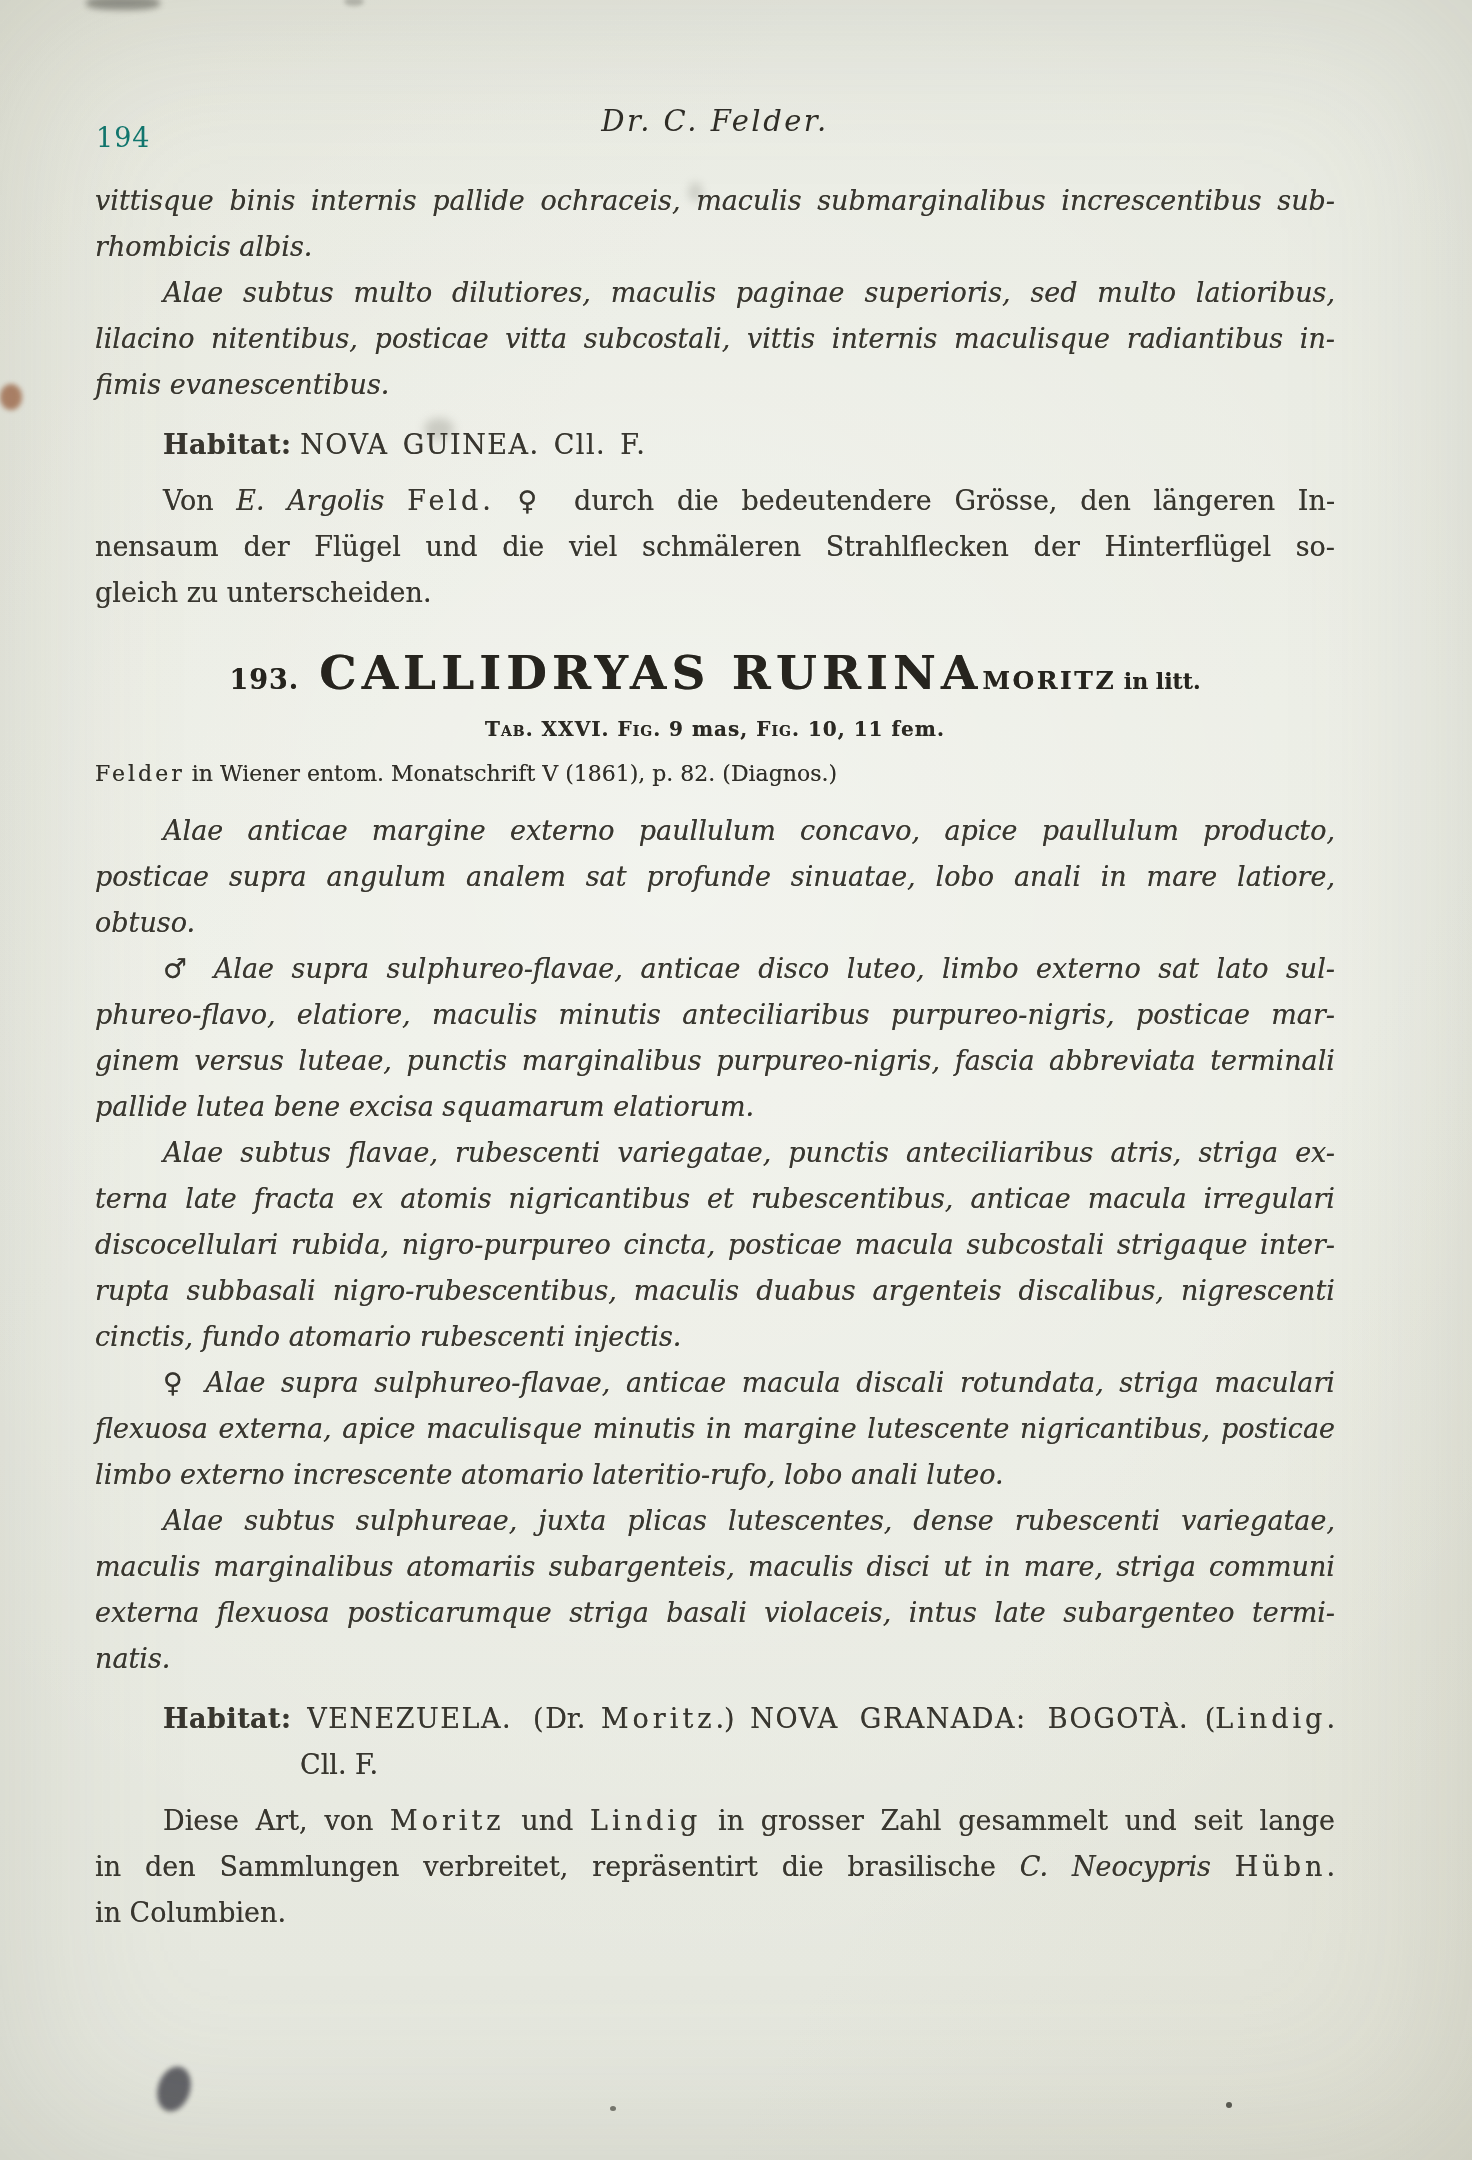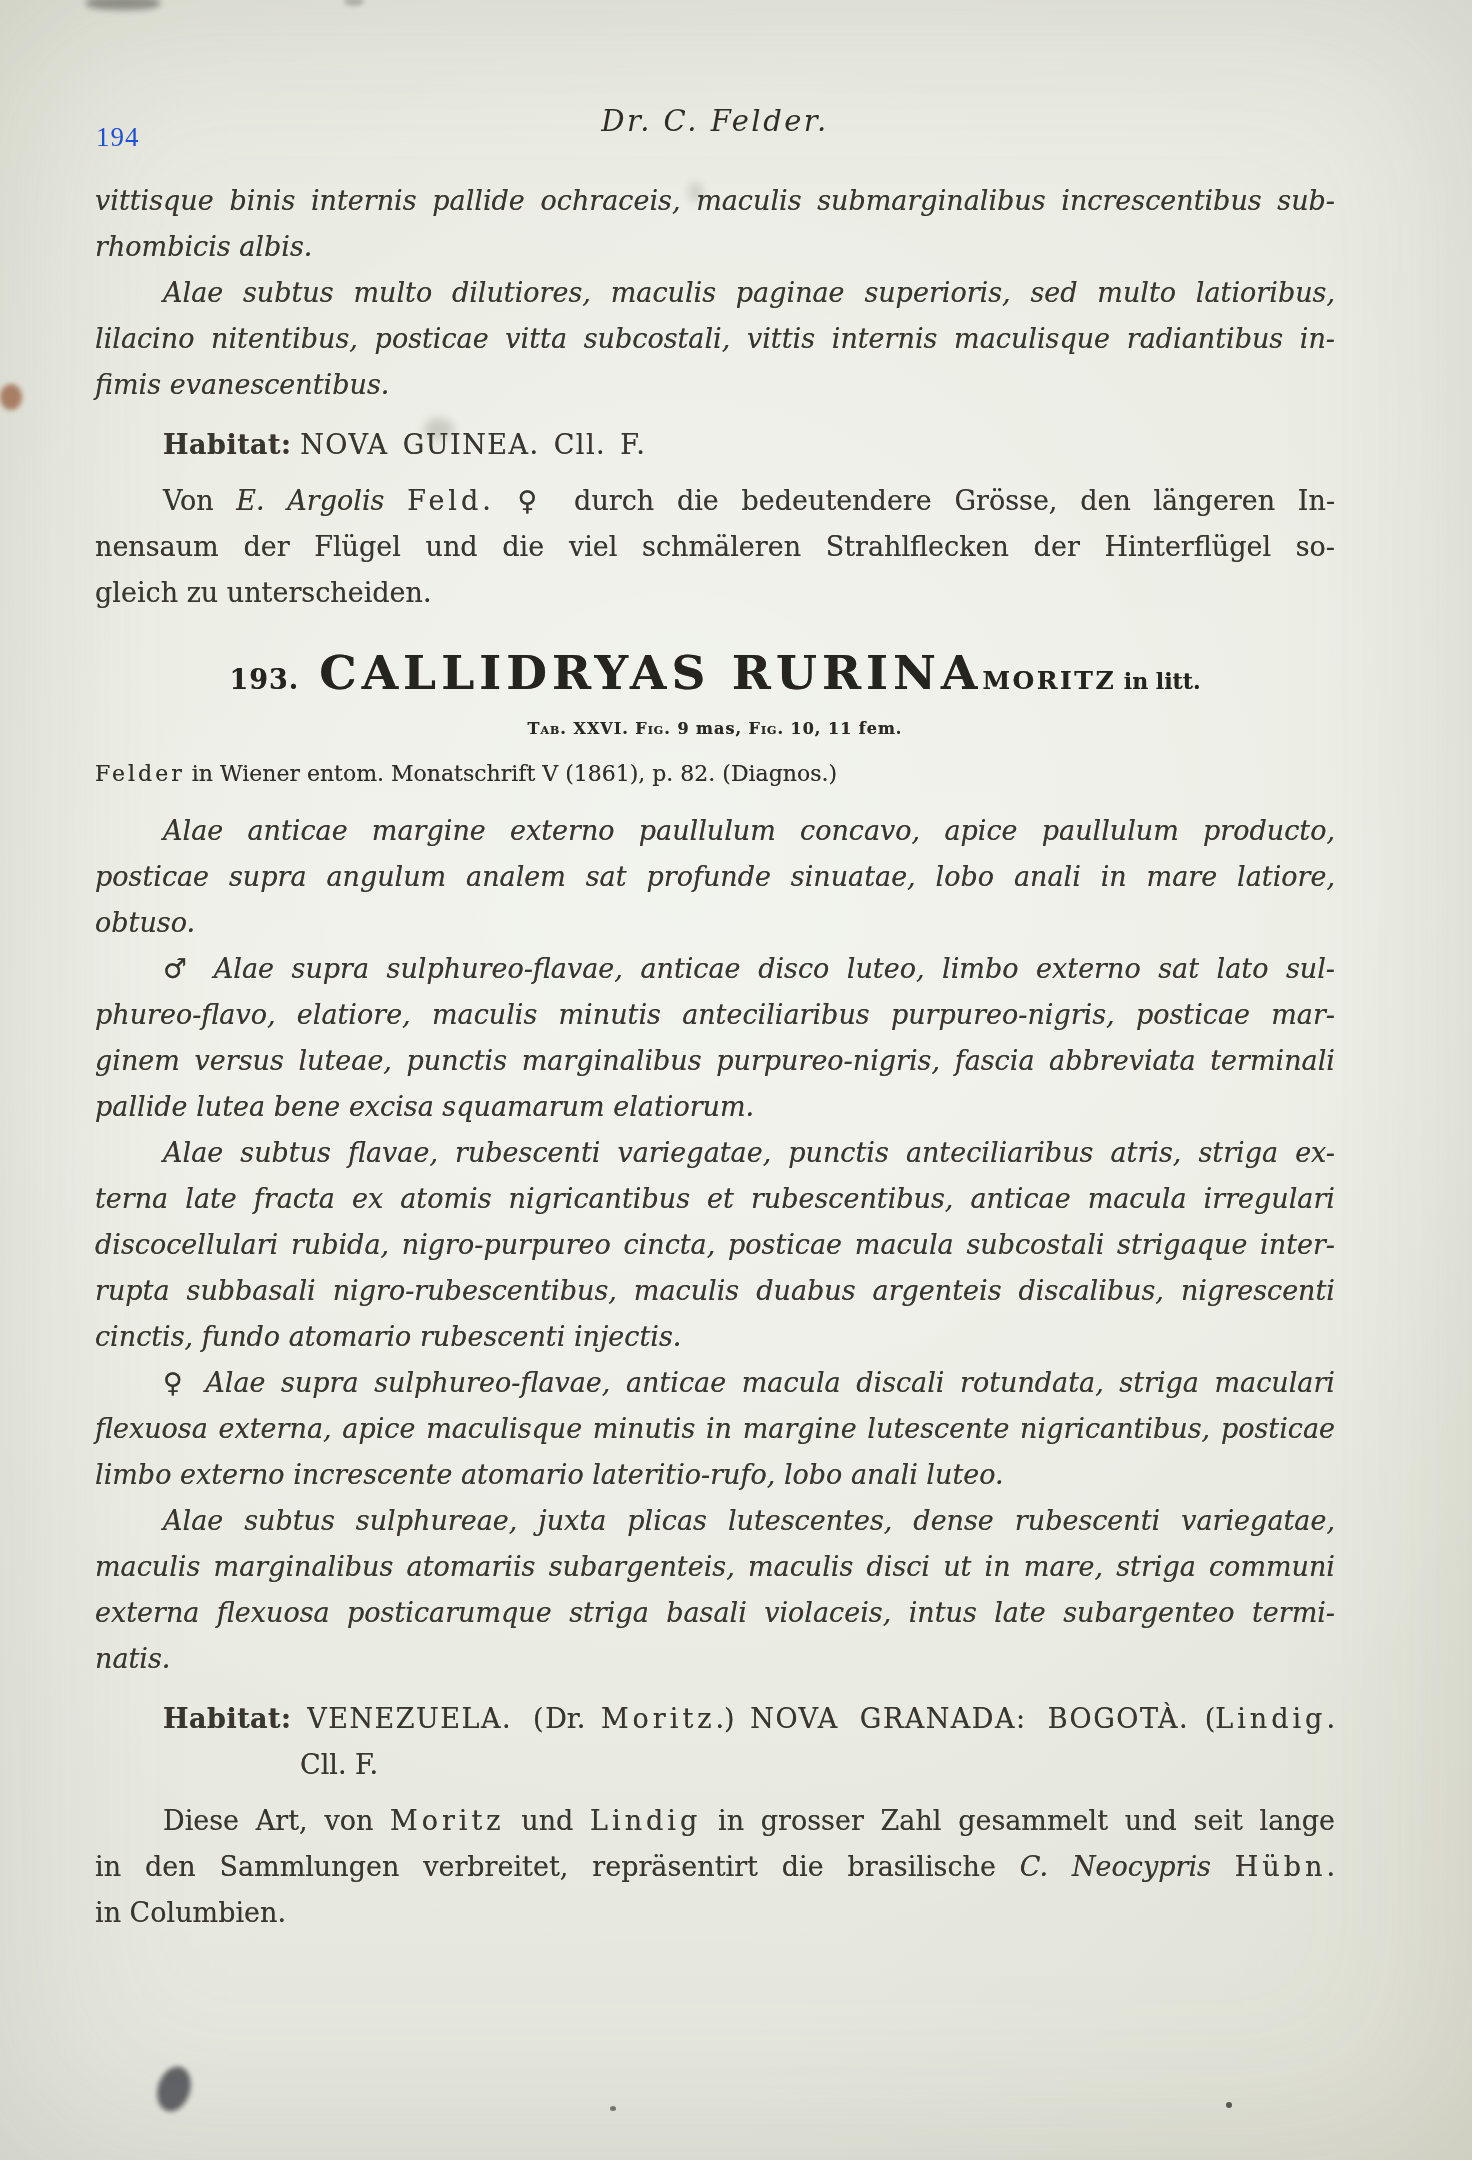--- a/index.html
+++ b/index.html
@@ -24,21 +24,21 @@
   .stain.red-dot{left:0px;top:384px;width:22px;height:26px;background:#9c5f3e;filter:blur(2.5px);opacity:.75;}
   .stain.gray-smudge{left:424px;top:418px;width:30px;height:22px;background:#8a8a80;filter:blur(5px);opacity:.35;}
   .stain.header-spot{left:688px;top:182px;width:15px;height:20px;background:#8e8e84;filter:blur(4px);opacity:.30;}
   .stain.ink-blot{left:158px;top:2066px;width:32px;height:46px;background:#41414a;filter:blur(2.5px);opacity:.8;transform:rotate(18deg);}
   .stain.speck-1{left:610px;top:2106px;width:6px;height:5px;background:#5a5a52;filter:blur(.6px);opacity:.8;}
   .stain.speck-2{left:1226px;top:2102px;width:6px;height:6px;background:#40403a;filter:blur(.5px);opacity:.85;}
 
   
   .running-head{position:absolute;left:95px;top:104px;width:1240px;text-align:center;
     font-style:italic;font-size:29px;letter-spacing:2.5px;color:#2e2c26;}
-  .page-number{position:absolute;left:96px;top:122px;font-size:27px;color:#1d4ed8;letter-spacing:1px;font-family:Liberation Serif, serif;}
+  .page-number{position:absolute;left:96px;top:122px;font-size:27px;color:#0f766e;letter-spacing:1px;}
 
   
   .text-block{position:absolute;left:95px;top:178px;width:1240px;color:#38362f;
     font-size:27px;line-height:46px;text-shadow:0 0 .6px rgba(52,50,42,.65);}
   .line{text-align:justify;text-align-last:justify;}
   .line.last{text-align-last:left;}
 
   .st-i{font-style:italic;}
   .st-r{font-style:normal;}
   .st-sp{font-style:normal;letter-spacing:4px;}
@@ -48,21 +48,21 @@
 
   .blk{margin:0;}
   .b-habitat{margin:14px 0 10px 0;}
   .b-heading{margin:34px 0 8px 0;color:#26241e;}
   .b-heading .line,.b-figline .line{text-align:center;text-align-last:center;}
   .h-num{font-size:27px;font-weight:600;letter-spacing:1px;margin-right:20px;}
   .h-title{font-size:47px;font-weight:700;letter-spacing:5px;}
   .h-auth{font-size:25px;font-weight:700;letter-spacing:2.5px;}
   .h-lit{font-size:22px;font-weight:600;}
   .b-figline{margin:0 0 10px 0;}
-  .b-figline .line{font-size:16px;font-weight:700;letter-spacing:1px;line-height:34px;color:#2b2923;}
+  .b-figline .line{font-size:20px;font-weight:700;letter-spacing:1px;line-height:34px;color:#2b2923;}
   .b-refline{margin:0 0 16px 0;}
   .b-refline .line{font-size:22px;line-height:36px;text-align:left;text-align-last:left;color:#302e28;}
   .b-refline .st-sp{letter-spacing:3px;}
   .b-german{margin-top:4px;}
 </style>
 </head>
 <body>
 
 <div class="page-surface"></div>
 

